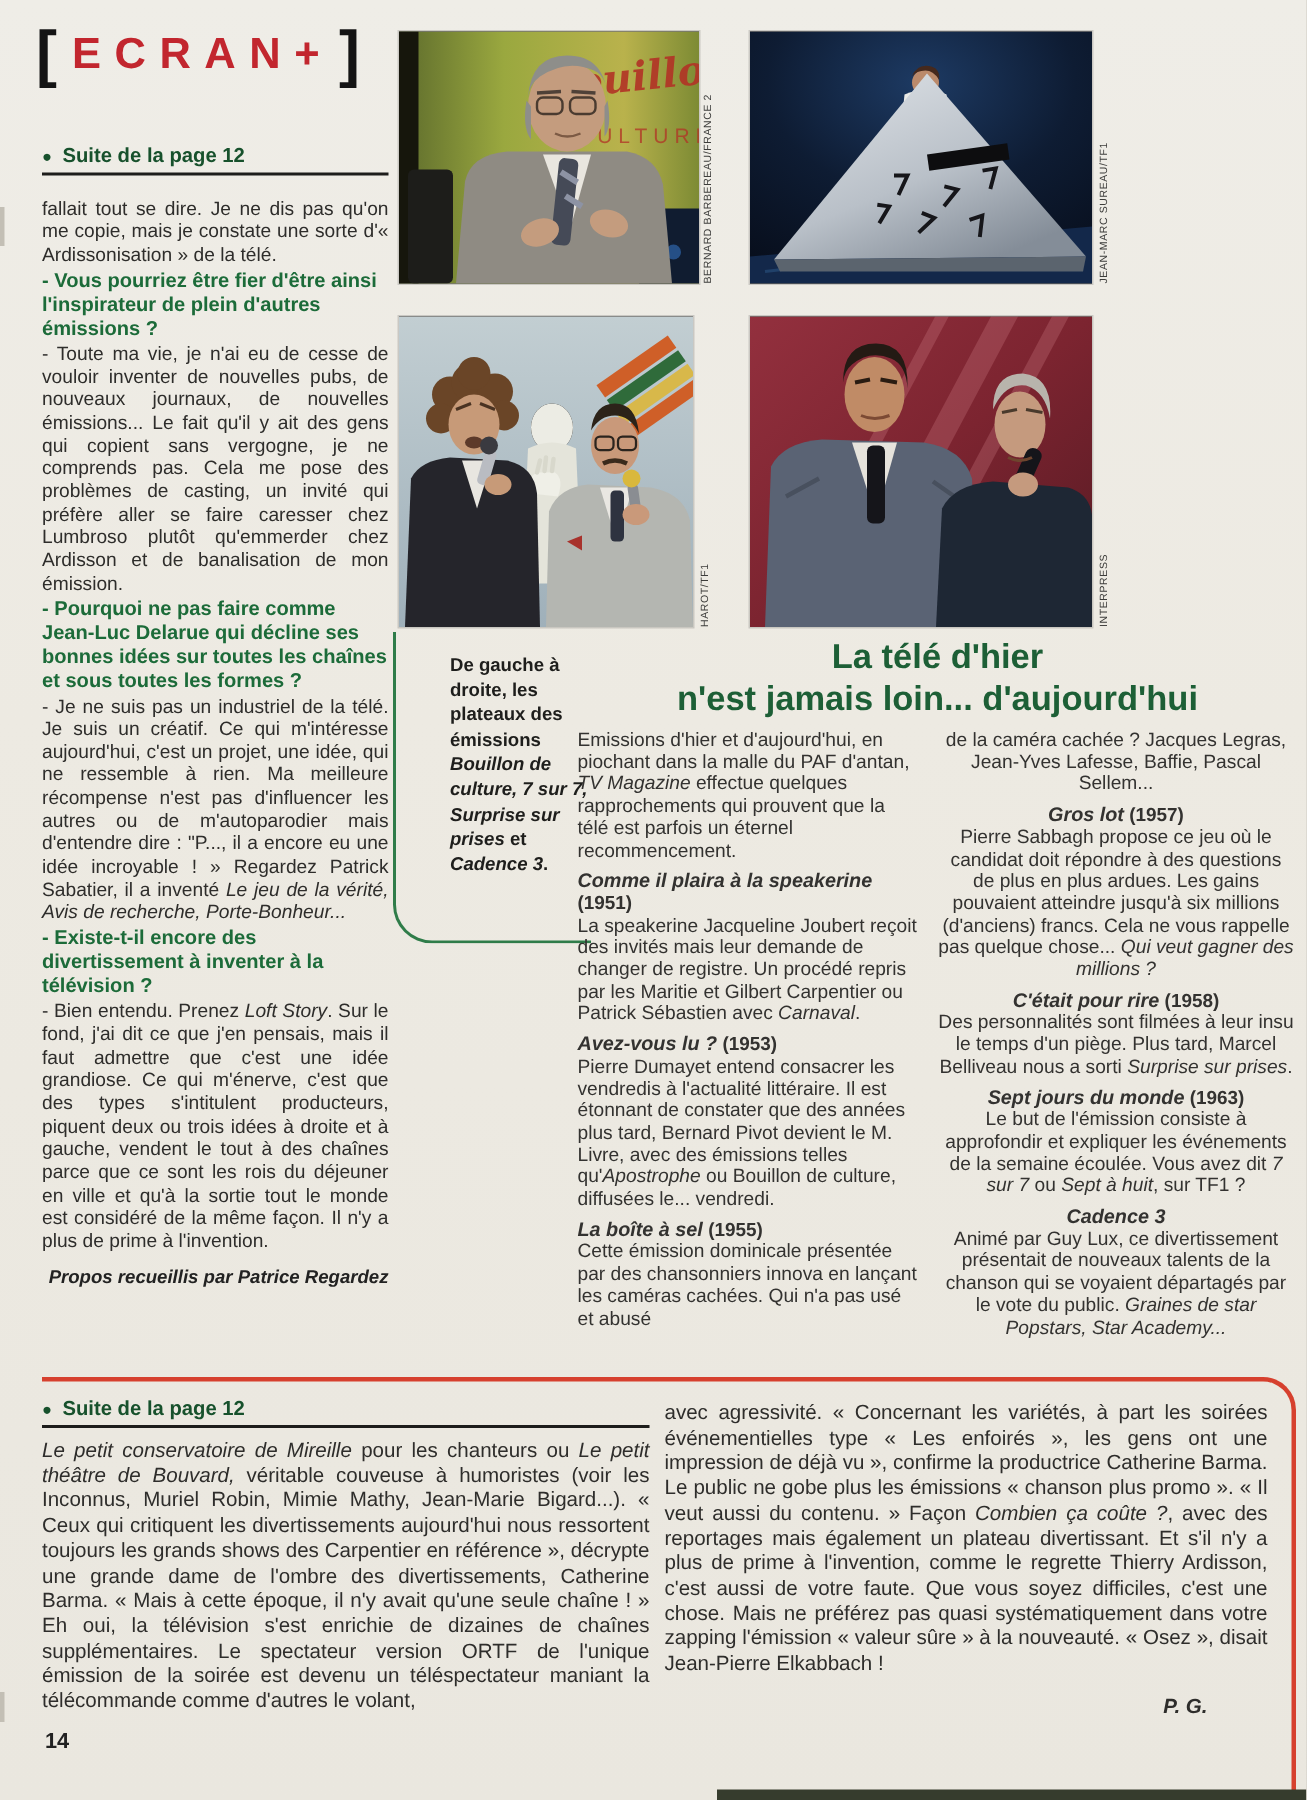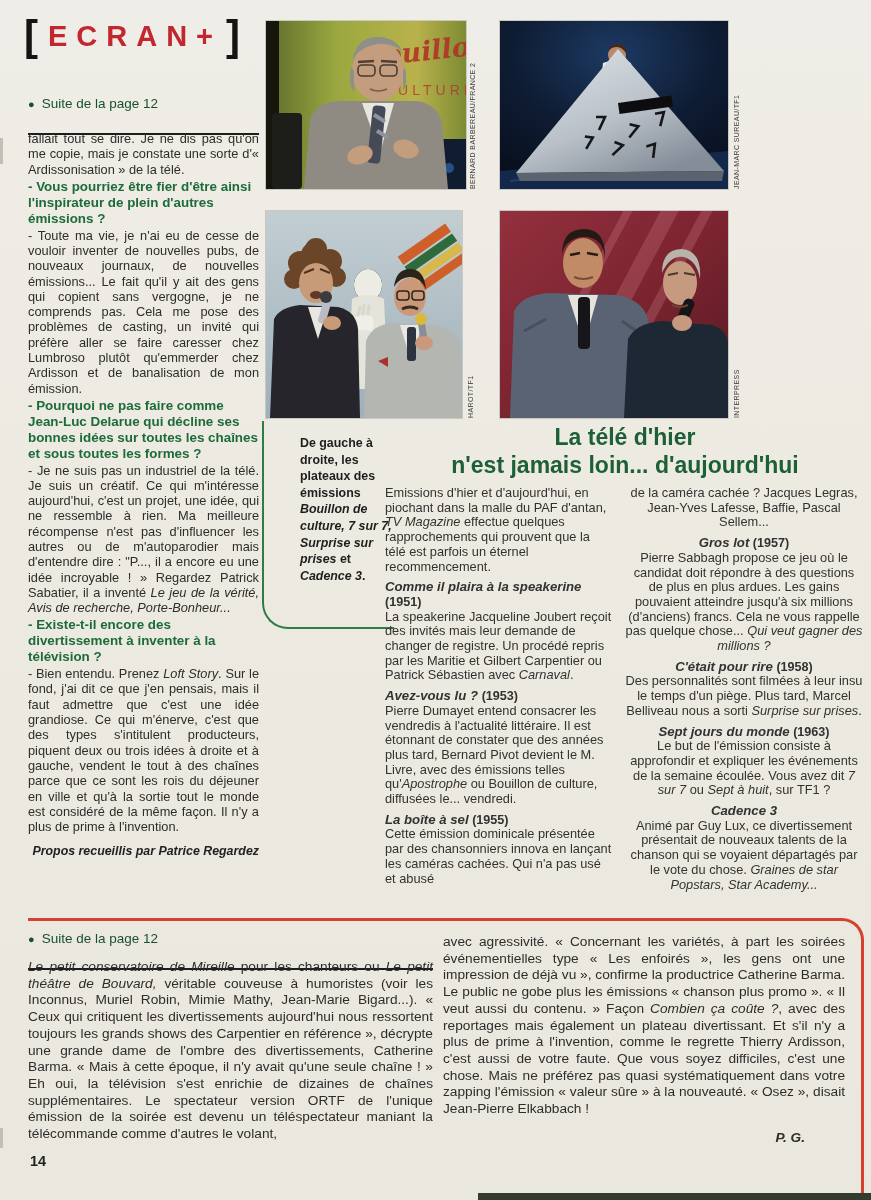--- a/index.html
+++ b/index.html
@@ -6,22 +6,22 @@
   .page{
     position:relative;width:871px;height:1200px;margin:0 auto;
     background:linear-gradient(180deg,#efede7 0%,#edeae2 40%,#eae7df 100%);
     font-family:"Liberation Sans",sans-serif;color:#2e2d2b;overflow:hidden;
   }
   
   .logo{position:absolute;left:24px;top:16px;display:flex;align-items:center;}
   .logo .bracket{font-size:42px;font-weight:900;color:#141414;line-height:40px;}
   .logo .word{font-size:29px;font-weight:900;color:#c2262e;letter-spacing:9px;margin:0 4px 0 10px;line-height:40px;}
   
-  .suite{position:absolute;border-bottom:2px solid #1d1d1b;padding-bottom:22px;
-         font-size:13.5px;font-weight:400;color:#17512c;}
+  .suite{position:absolute;border-bottom:2px solid #1d1d1b;padding-bottom:4px;
+         font-size:13.5px;font-weight:700;color:#17512c;}
   .suite .dot{font-size:11px;margin-right:7px;color:#17512c;}
   
   .leftcol{position:absolute;left:28px;top:131px;width:231px;}
   .leftcol p{margin:0 0 1px 0;font-size:12.8px;line-height:15.3px;text-align:justify;}
   .leftcol p.q{color:#1c6b39;font-weight:700;font-size:13.4px;line-height:15.9px;text-align:left;margin:2px 0 1px 0;}
   .leftcol p.byline{font-style:italic;font-weight:700;text-align:right;font-size:12.4px;margin-top:10px;color:#222;}
   .it{font-style:italic;}
   
   .photo{position:absolute;background:#222;box-shadow:0 0 0 1px rgba(0,0,0,.15);}
   .credit{position:absolute;font-size:7px;color:#3d3d3b;letter-spacing:.4px;
@@ -285,21 +285,21 @@
     <p>
       <span class="sec-title">C'était pour rire</span> <span class="sec-year">(1958)</span><br>
       <span>Des personnalités sont filmées à leur insu le temps d'un piège. Plus tard, Marcel Belliveau nous a sorti </span><span class="it">Surprise sur prises</span><span>.</span>
     </p>
     <p>
       <span class="sec-title">Sept jours du monde</span> <span class="sec-year">(1963)</span><br>
       <span>Le but de l'émission consiste à approfondir et expliquer les événements de la semaine écoulée. Vous avez dit </span><span class="it">7 sur 7</span><span> ou </span><span class="it">Sept à huit</span><span>, sur TF1 ?</span>
     </p>
     <p>
       <span class="sec-title">Cadence 3</span><br>
-      <span>Animé par Guy Lux, ce divertissement présentait de nouveaux talents de la chanson qui se voyaient départagés par le vote du chose. </span><span class="it">Graines de star Popstars, Star Academy...</span>
+      <span>Animé par Guy Lux, ce divertissement présentait de nouveaux talents de la chanson qui se voyaient départagés par le vote du public. </span><span class="it">Graines de star Popstars, Star Academy...</span>
     </p>
   </div>
 
   <div class="redframe"></div>
 
   <div class="suite botleft-head">
     <span class="dot">●</span><span>Suite de la page 12</span>
   </div>
 
   <div class="bottext botL">

